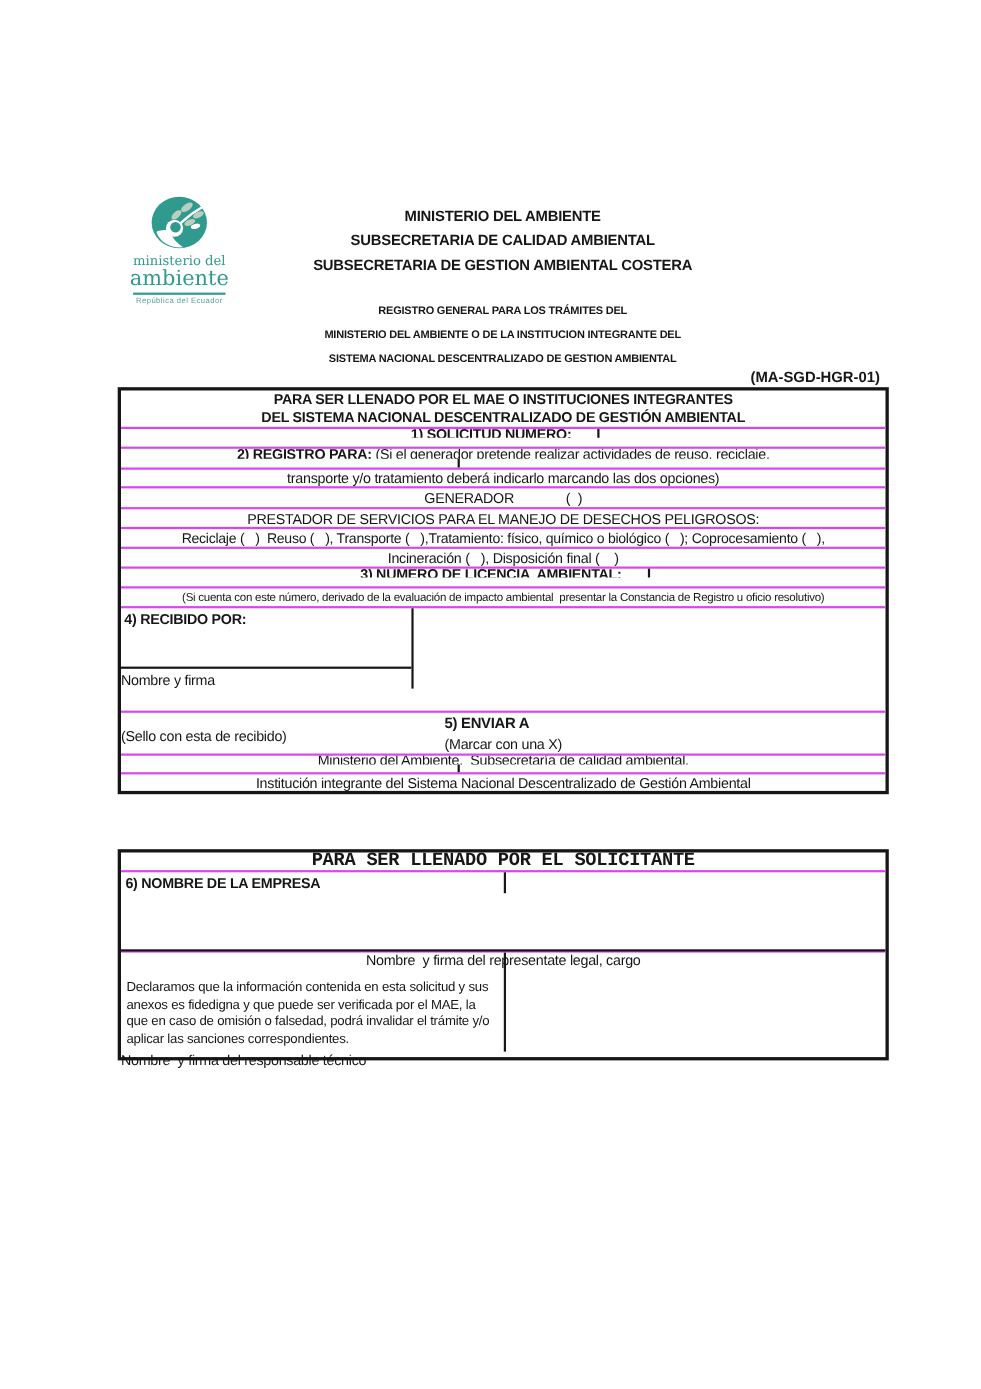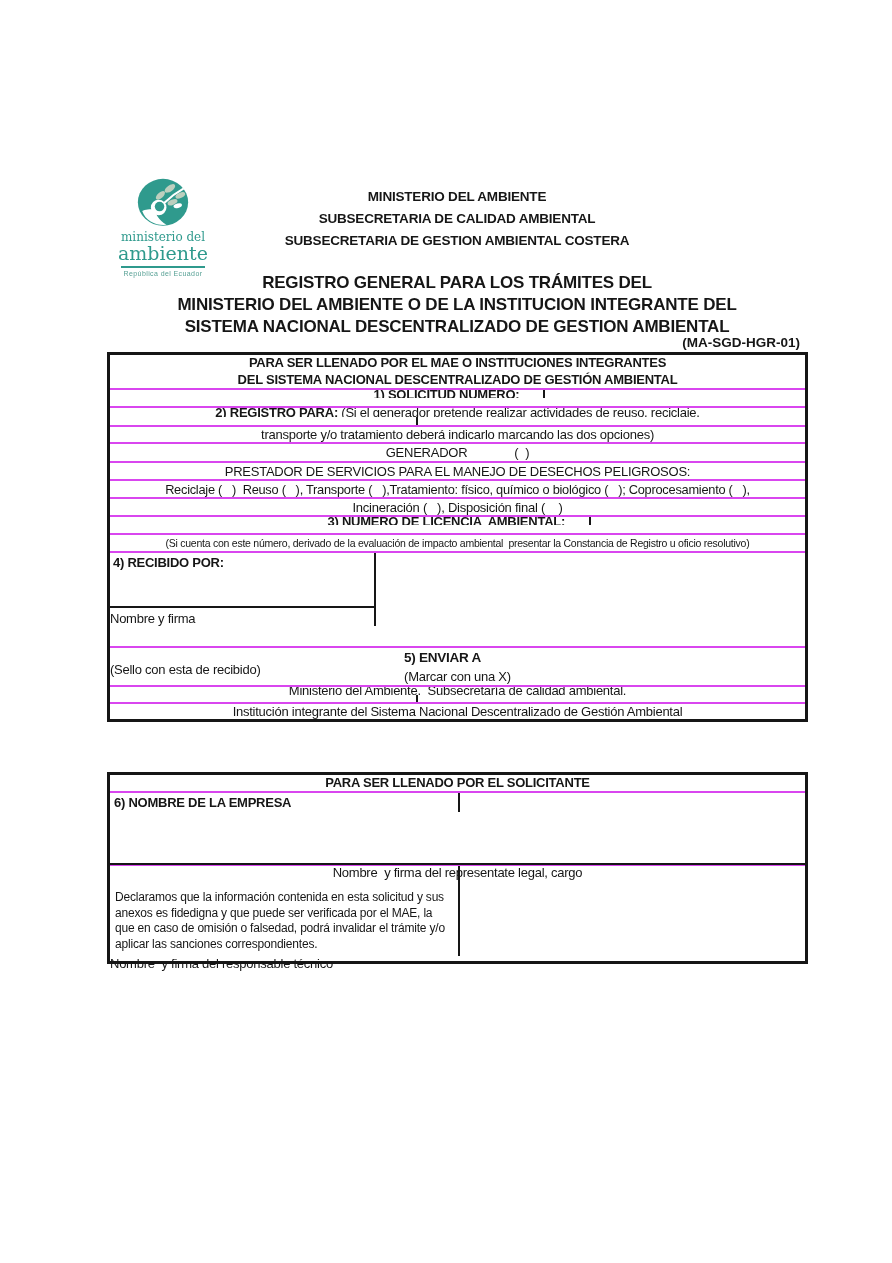--- a/index.html
+++ b/index.html
@@ -11,42 +11,42 @@
   .logo{position:absolute;left:117px;top:178px;width:92px;text-align:center;}
   .logo .emblem{display:block;margin:0 auto;}
   .logo .l1{font-family:"DejaVu Serif",serif;font-size:12px;color:#2F9A8D;line-height:13px;margin-top:1px;}
   .logo .l2{font-family:"DejaVu Serif",serif;font-size:19px;color:#2F9A8D;line-height:19px;}
   .logo .rule{height:2px;background:#2F9A8D;margin:3px 4px 2px 4px;}
   .logo .l3{font-size:7px;color:#56A094;letter-spacing:.4px;}
   
   .head-block{position:absolute;left:157px;top:186px;width:600px;text-align:center;
     font-weight:bold;font-size:13.5px;line-height:22px;letter-spacing:-0.2px;}
   .title-block{position:absolute;left:137px;top:272px;width:640px;text-align:center;
-    font-weight:bold;font-size:17px;line-height:22px;letter-spacing:-0.2px;}
+    font-weight:bold;font-size:10px;line-height:22px;letter-spacing:-0.2px;}
   .form-code{position:absolute;left:560px;top:335px;width:240px;text-align:right;
     font-weight:bold;font-size:13.5px;}
   
   .ftable{position:absolute;left:107px;width:701px;border:3px solid #161616;box-sizing:border-box;background:#fff;}
   .t1{top:352px;}
   .t2{top:772px;}
   .row{display:flex;align-items:center;box-sizing:border-box;letter-spacing:-0.25px;}
   .row + .row{border-top:2px solid #d946ef;flex-direction:column;}
   .cell{box-sizing:border-box;height:100%;}
   .bold{font-weight:bold;}
   .pre{white-space:pre;overflow:hidden;}
   .pad{padding:0 3px;}
   .fs13{font-size:13px;}
   .fs12{font-size:12.8px;}
   .fs10{font-size:10.5px;}
   .center{}
   .vdiv-r{border-right:2px solid #161616;}
   .vdiv-l{border-left:2px solid #161616;}
   .fill{flex:1 1 auto;}
   .col{display:flex;flex-direction:column;align-items:stretch;}
-  .hdr-center{display:block;width:100%;text-align:center;font-weight:bold;font-size:13px;line-height:16.5px;}
+  .hdr-center{display:block;width:100%;text-align:center;font-weight:bold;font-size:17px;line-height:16.5px;font-family:Liberation Mono, monospace;}
 </style>
 </head>
 <body>
 
 <div class="page">
 
   <div class="logo">
     <svg class="emblem" width="58" height="52" viewBox="0 0 64 60">
       <ellipse cx="32" cy="28" rx="29" ry="27" fill="#2F9A8D"></ellipse>
       <path d="M8 38 C12 50 24 55 36 54 C27 48 23 42 23 36 C17 36 11 36 8 38 Z" fill="#FFFFFF"></path>

